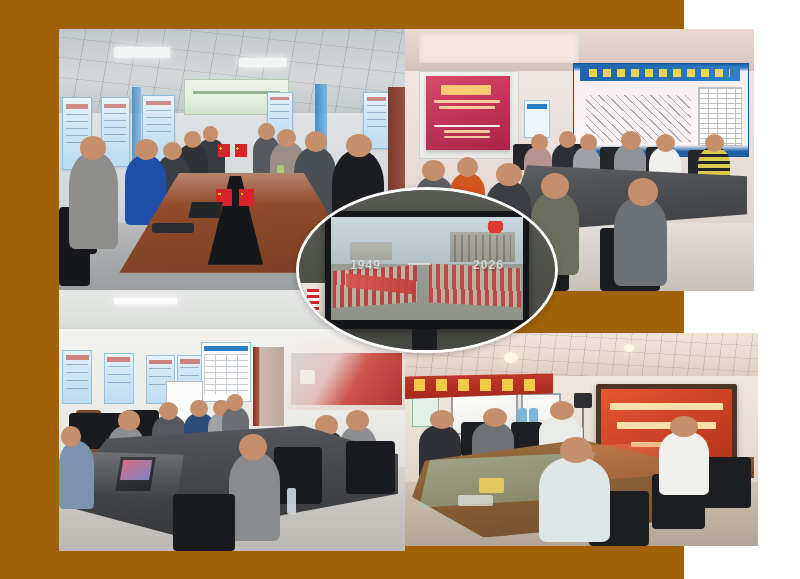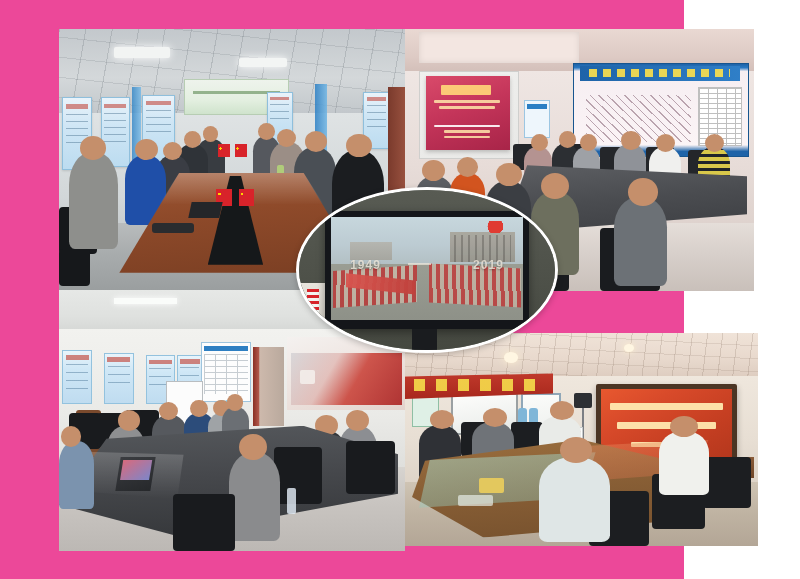--- a/index.html
+++ b/index.html
@@ -11,21 +11,21 @@
   body {
     width: 800px;
     height: 579px;
     overflow: hidden;
     font-family: "Liberation Sans", sans-serif;
   }
   #collage {
     position: relative;
     width: 684px;
     height: 579px;
-    background: #ec4899;
+    background: #a16207;
   }
 
   .tile {
     position: absolute;
     overflow: hidden;
     background: #c8ccd0;
   }
 
   
   .scene { position:absolute; inset:0; }
@@ -645,18 +645,18 @@
       <div class="sky"></div>
       <div class="bldg"></div>
       <div class="bldg2"></div>
       <div class="square"></div>
       <div class="crowdL"></div>
       <div class="crowdR"></div>
       <div class="carpet"></div>
       <div class="logo"></div>
       <div class="yr yr1">1949</div>
       <div class="yr yrdash"></div>
-      <div class="yr yr2">2019</div>
+      <div class="yr yr2">2026</div>
     </div>
     <div class="tvstand"></div>
   </div>
 
 </div>
 
 </body></html>

